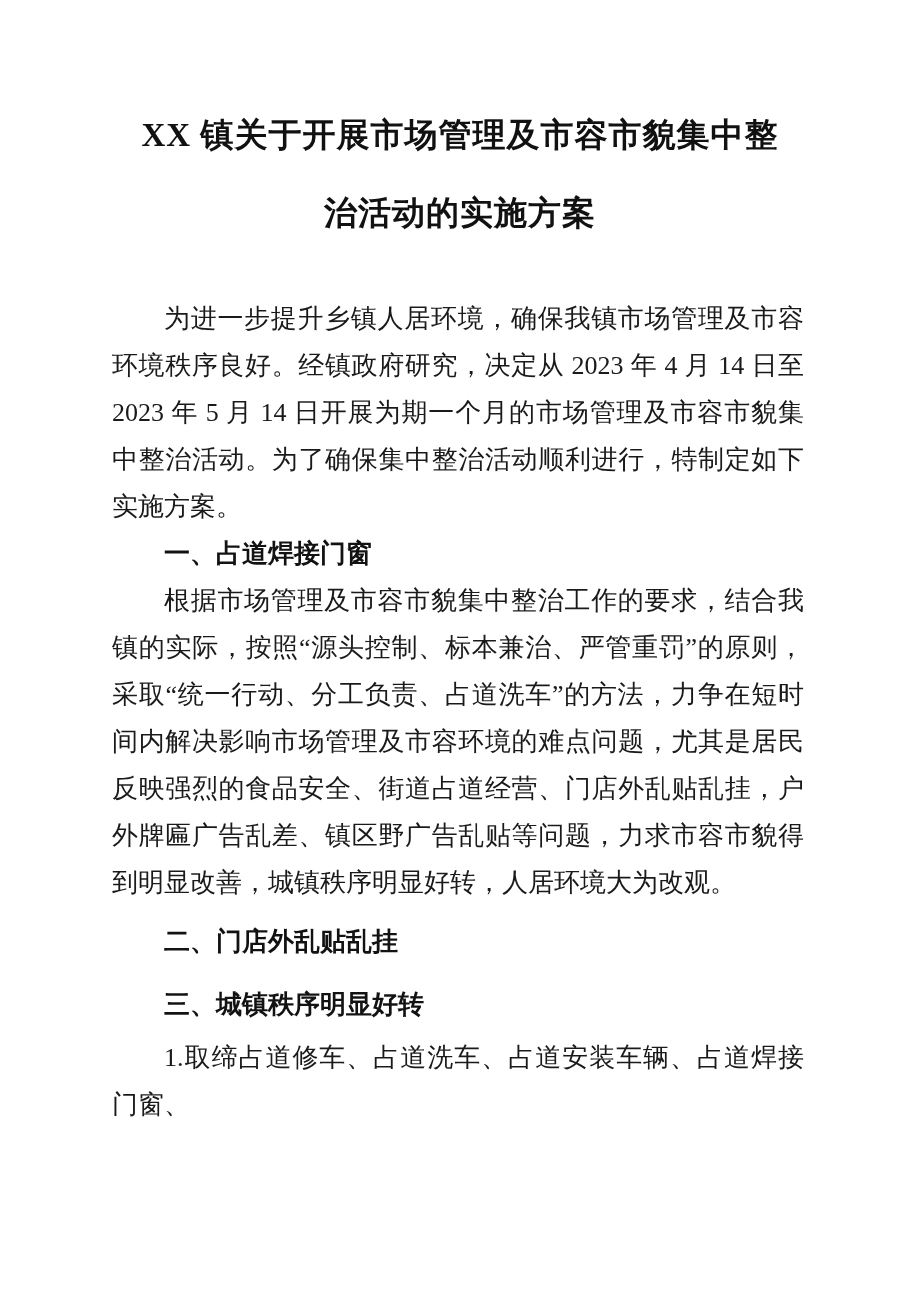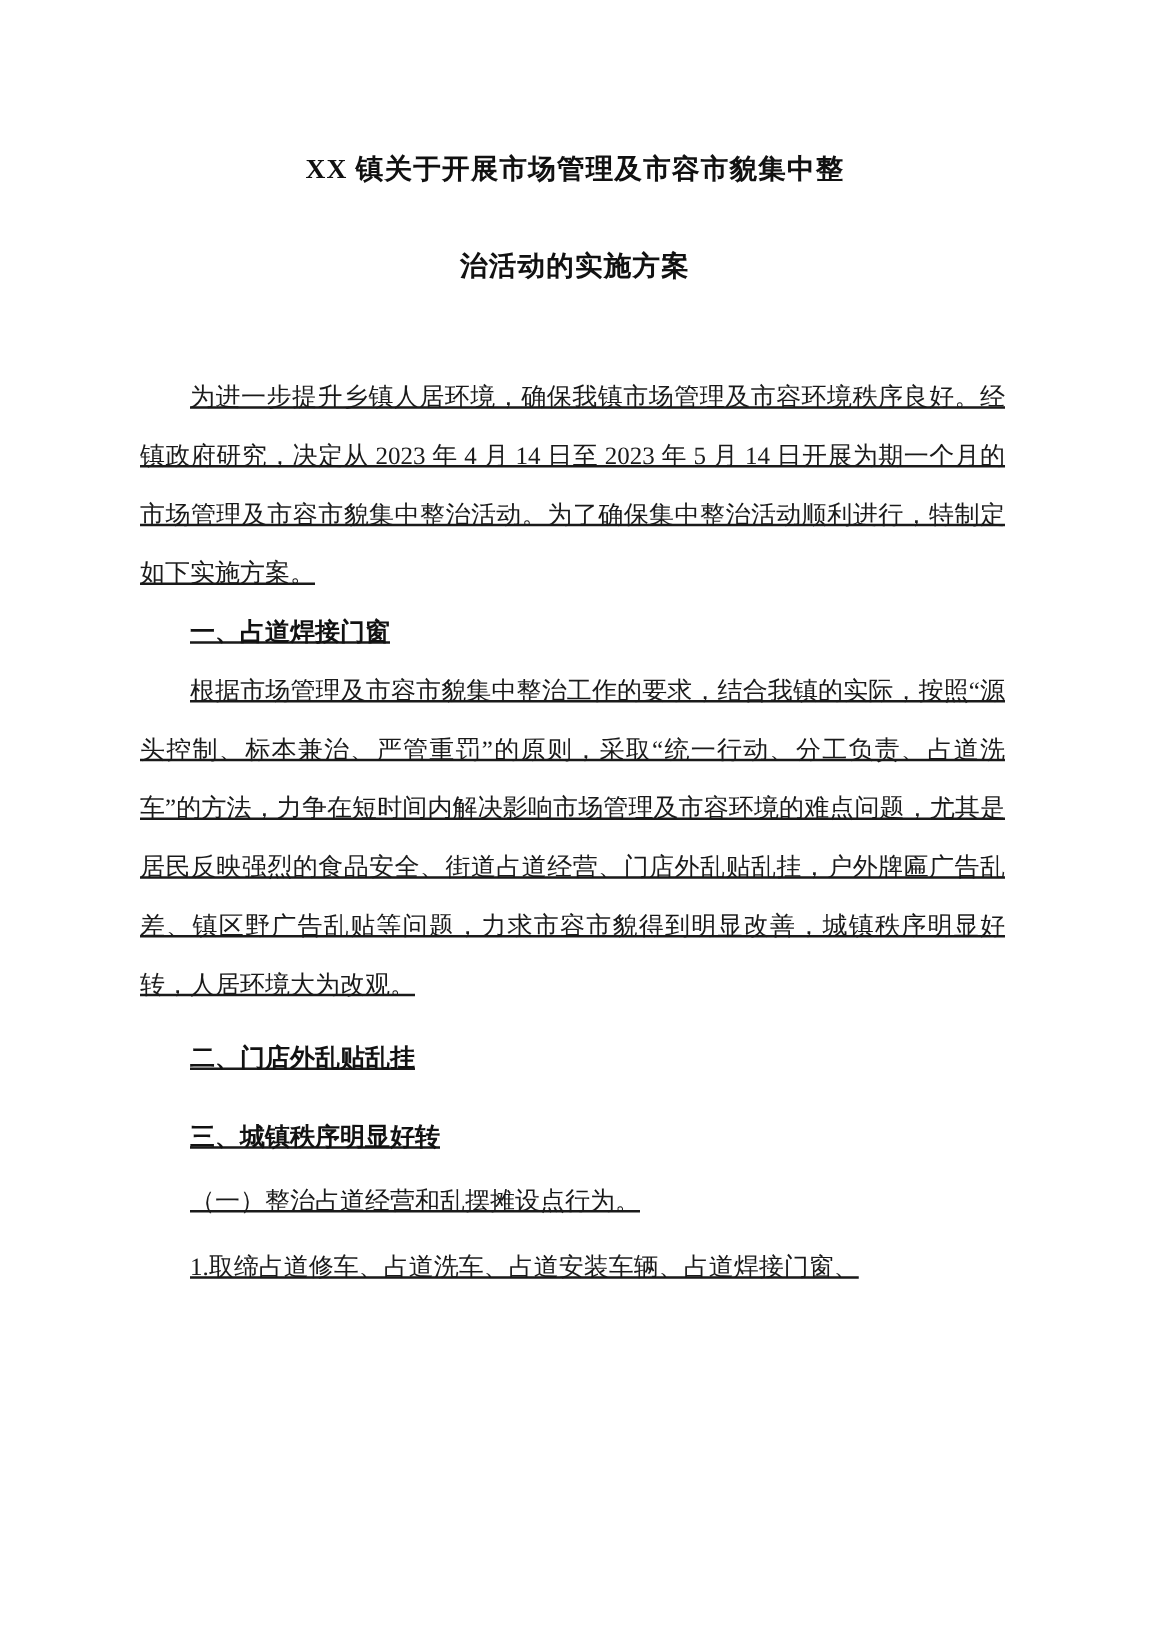--- a/index.html
+++ b/index.html
@@ -10,32 +10,31 @@
     height: 1301px;
     background: #ffffff;
     overflow: hidden;
     font-family: "Liberation Serif", serif;
     color: #1a1a1a;
   }
   .doc-title {
     padding-top: 96px;
     text-align: center;
     font-weight: bold;
-    font-size: 22px;
+    font-size: 33px;
     line-height: 78px;
     color: #111111;
     letter-spacing: 1px;
   }
   .doc-content {
     margin: 43px 76px 0 112px;
     width: 692px;
-    font-size: 20px;
+    font-size: 26px;
     line-height: 47px;
     text-align: justify;
-    text-decoration: underline;
   }
   .para {
     text-indent: 2em;
     margin: 0;
   }
   .heading {
     text-indent: 2em;
     margin: 0;
     font-weight: 600;
     color: #121212;
@@ -61,18 +60,17 @@
 
     <p class="heading">一、占道焊接门窗</p>
 
     <p class="para">根据市场管理及市容市貌集中整治工作的要求，结合我镇的实际，按照“源头控制、标本兼治、严管重罚”的原则，采取“统一行动、分工负责、占道洗车”的方法，力争在短时间内解决影响市场管理及市容环境的难点问题，尤其是居民反映强烈的食品安全、街道占道经营、门店外乱贴乱挂，户外牌匾广告乱差、镇区野广告乱贴等问题，力求市容市貌得到明显改善，城镇秩序明显好转，人居环境大为改观。</p>
 
     <p class="heading sp-h2">二、门店外乱贴乱挂</p>
 
 
     <p class="heading sp-h3">三、城镇秩序明显好转</p>
 
-    <p class="para sp-p4">（一）整治占道经营和乱摆摊设点行为。</p>
 
     <p class="para sp-p5">1.取缔占道修车、占道洗车、占道安装车辆、占道焊接门窗、</p>
   </div>
 
 </div>
 
 </body></html>

